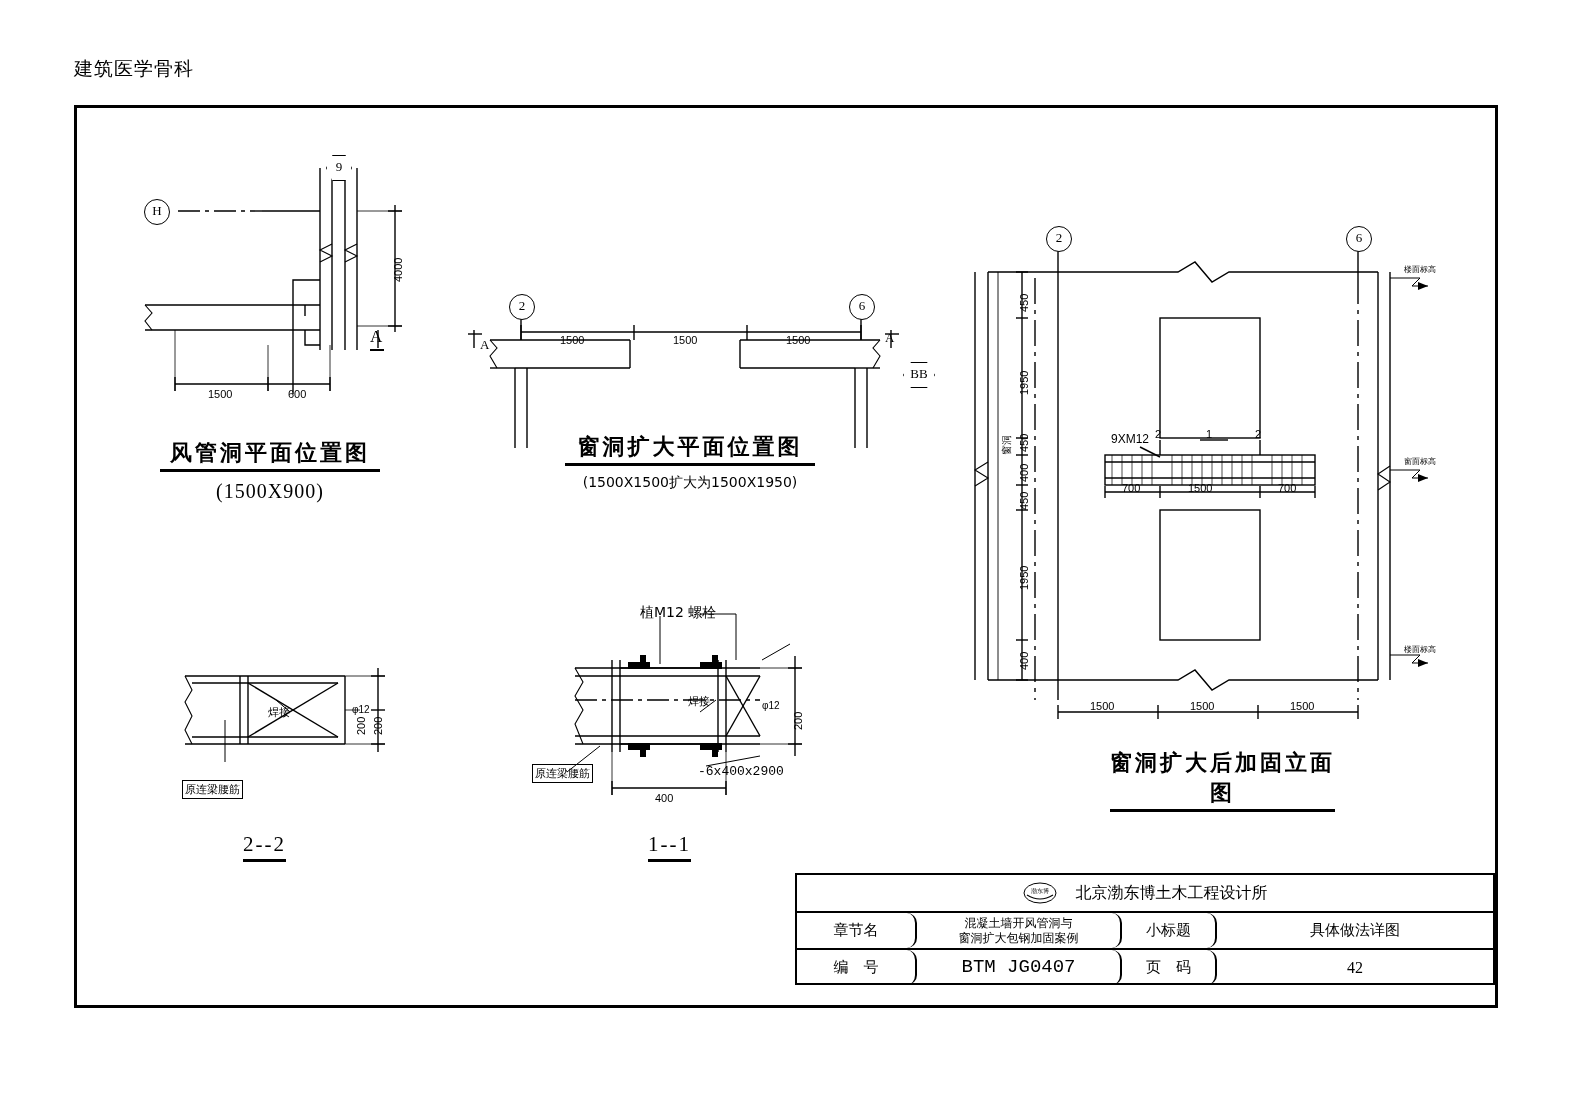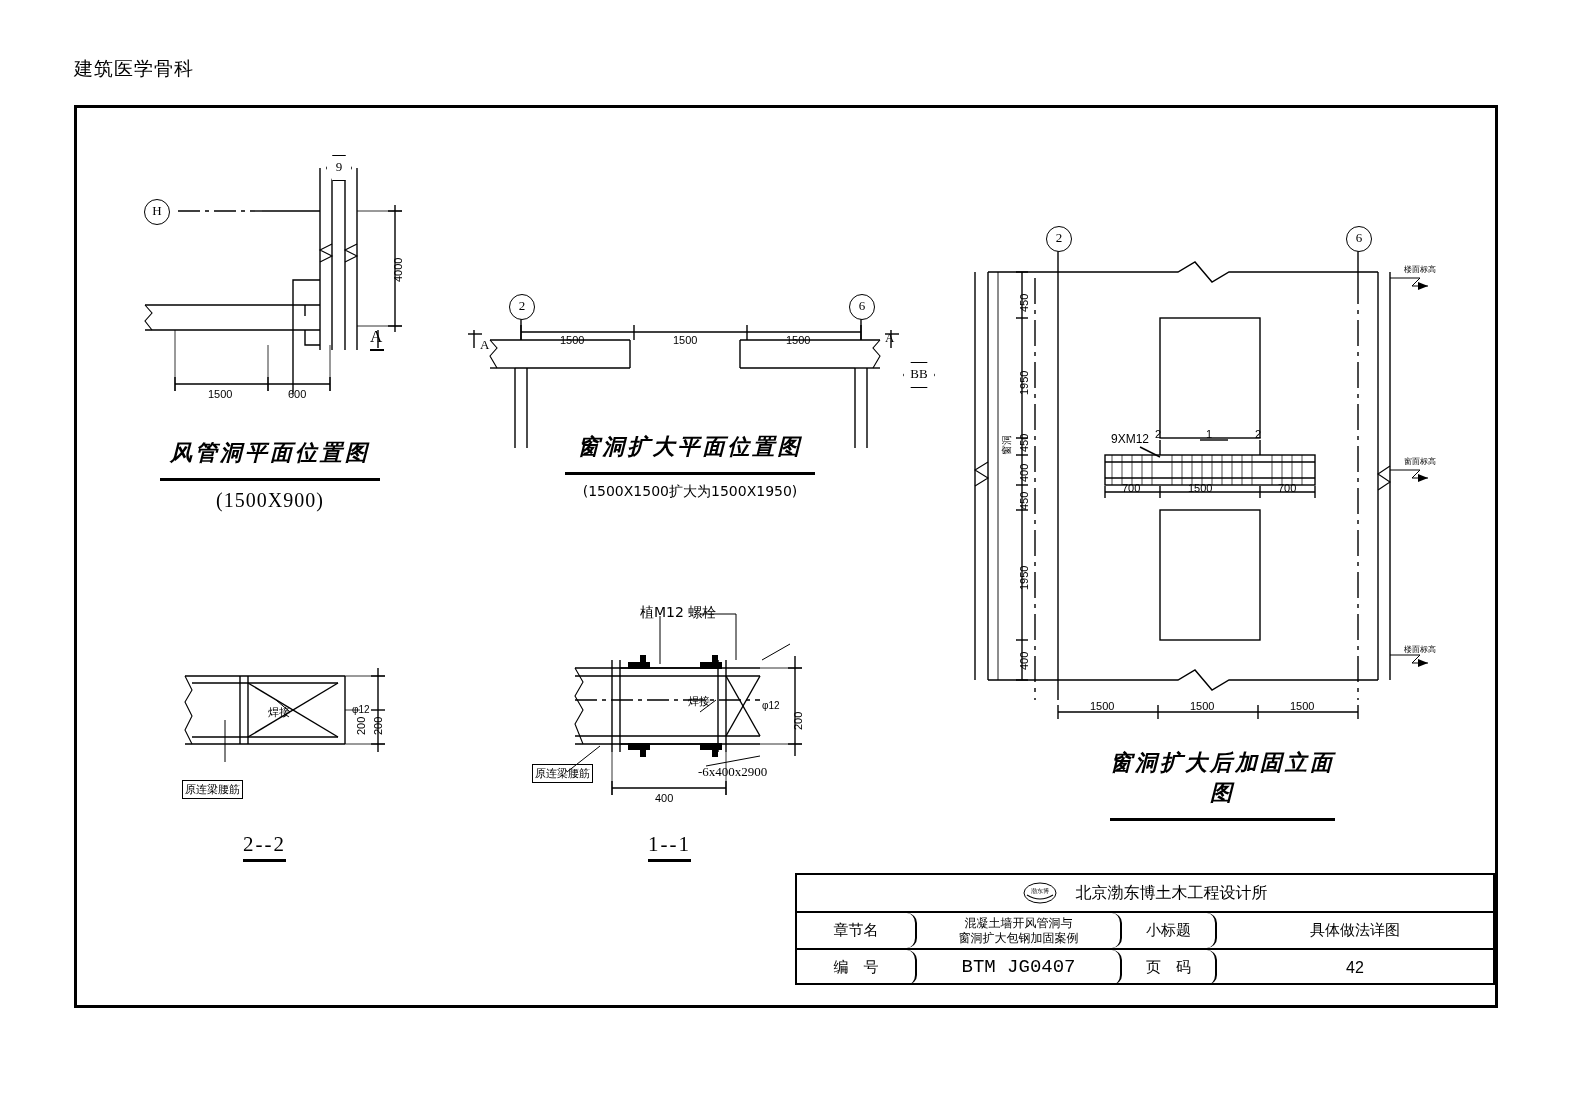--- a/index.html
+++ b/index.html
@@ -82,22 +82,21 @@
     letter-spacing: 3px;
   }
   .vtitle .t2 {
     font-size: 20px;
     letter-spacing: 1px;
     font-family: "Liberation Serif", serif;
   }
   .vtitle .ul {
     border-bottom: 3px solid #000;
     display: block;
-    padding-bottom: 10px;
-    font-style: italic;
+    padding-bottom: 1px;
   }
   .sectitle {
     position: absolute;
     font-size: 21px;
     font-family: "Liberation Serif", serif;
     letter-spacing: 2px;
     border-bottom: 3px solid #000;
     padding-bottom: 2px;
   }
   
@@ -434,21 +433,21 @@
   <div class="lbl cn" style="left:268px; top:705px; font-size:11px;">焊接</div>
   <div class="lbl cn" style="left:182px; top:780px; font-size:11px; border:1px solid #000; padding:1px 2px;">原连梁腰筋</div>
   <div class="lbl" style="left:352px; top:704px; font-size:10px;">φ12</div>
   <div class="lbl v" style="left:372px; top:735px;">200</div>
   <div class="lbl v" style="left:355px; top:735px;">200</div>
   <div class="sectitle" style="left:243px; top:832px;">2--2</div>
 
   <div class="lbl cn" style="left:640px; top:604px; font-size:14px;">植M12 螺栓</div>
   <div class="lbl cn" style="left:688px; top:694px; font-size:11px;">焊接</div>
   <div class="lbl cn" style="left:532px; top:764px; font-size:11px; border:1px solid #000; padding:1px 2px;">原连梁腰筋</div>
-  <div class="lbl" style="left:698px; top:764px; font-size:13px; font-family:Liberation Serif, serif;">-6x400x2900</div>
+  <div class="lbl" style="left:698px; top:764px; font-size:13px; font-family:Liberation Mono, monospace;">-6x400x2900</div>
   <div class="lbl" style="left:762px; top:700px; font-size:10px;">φ12</div>
   <div class="lbl v" style="left:792px; top:730px;">200</div>
   <div class="lbl" style="left:655px; top:792px;">400</div>
   <div class="sectitle" style="left:648px; top:832px;">1--1</div>
 
   <div class="tb">
     <div class="tb-row r1">
       <div class="tb-cell c-logo">
         <span class="logo-mark">
           <svg width="34" height="24" viewBox="0 0 34 24">
@@ -466,17 +465,17 @@
         <span>混凝土墙开风管洞与</span>
         <span>窗洞扩大包钢加固案例</span>
       </div>
       <div class="tb-cell c3 bd">小标题</div>
       <div class="tb-cell c4">具体做法详图</div>
     </div>
     <div class="tb-row r3">
       <div class="tb-cell c1 bd">编　号</div>
       <div class="tb-cell c2 bd" style="font-size:19px; font-family:Liberation Mono, monospace;">BTM JG0407</div>
       <div class="tb-cell c3 bd">页　码</div>
-      <div class="tb-cell c4" style="font-size:16px; font-family:Liberation Sans, sans-serif;">42</div>
+      <div class="tb-cell c4" style="font-size:16px; font-family:Liberation Serif, serif;">42</div>
     </div>
   </div>
 
 </div>
 
 </body></html>

